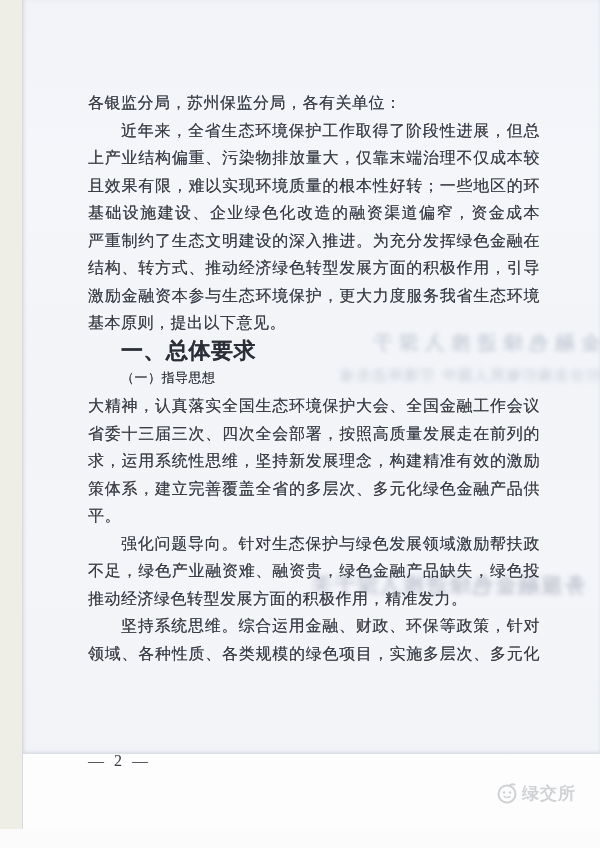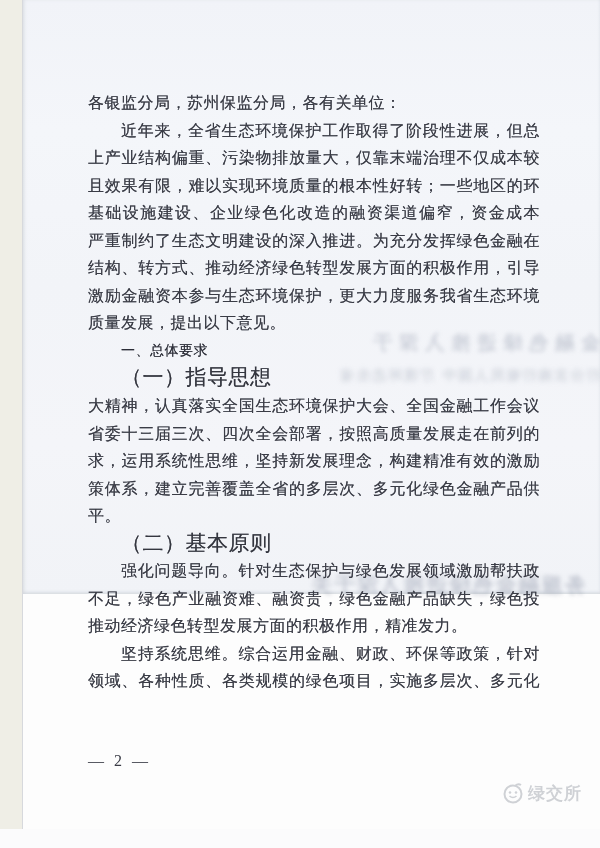--- a/index.html
+++ b/index.html
@@ -12,61 +12,61 @@
   
   .edge-strip{
     position:absolute;left:0;top:0;width:22px;height:829px;
     background:#efeee6;border-right:1px solid #d7d9dd;
   }
   .bottom-strip{
     position:absolute;left:0;top:829px;width:600px;height:19px;
     background:#fbfbfc;
   }
   .paper{
-    position:absolute;left:23px;top:0;width:577px;height:594px;
+    position:absolute;left:23px;top:0;width:577px;height:754px;
     background:linear-gradient(180deg,#f1f3f8 0%,#f4f6fa 22%,#f2f4f8 48%,#f4f5f9 75%,#f1f3f7 100%);
     box-shadow:inset 0 -2px 3px rgba(180,185,195,.35), inset 2px 0 3px rgba(200,203,210,.25);
   }
   
   .content{
     position:absolute;left:65px;top:89px;width:452px;
     color:#3a3c46;
     text-shadow:0 0 .6px rgba(58,60,70,.75);
   }
   .line{
     font-size:16px;line-height:27.55px;height:27.55px;
     white-space:nowrap;letter-spacing:.5px;
   }
   .line.j{
     white-space:normal;text-align:justify;text-align-last:justify;
     overflow:hidden;
   }
   .line.ind{padding-left:33px;}
   .line.ind.j{padding-left:33px;width:419px;}
-  .line.h1{font-weight:normal;font-size:14px;color:#2b2d37;font-family:"Liberation Sans","DejaVu Sans",sans-serif;}
-  .line.h2{color:#34363f;font-size:21px;}
+  .line.h1{font-weight:bold;font-size:22px;color:#2b2d37;font-family:"Liberation Sans","DejaVu Sans",sans-serif;}
+  .line.h2{color:#34363f;font-size:13px;}
   .footer{
     position:absolute;left:65px;top:752px;
     font-size:16px;color:#3a3c46;letter-spacing:3px;
   }
   
   .ghost{
     position:absolute;pointer-events:none;
     transform:scaleX(-1);
     filter:blur(2.2px);
     color:rgba(116,126,150,.30);
     font-weight:bold;
     font-family:"Liberation Sans","DejaVu Sans",sans-serif;
   }
   .ghost.g1{left:287px;top:326px;width:290px;font-size:19px;line-height:33px;letter-spacing:7px;}
   .ghost.g1 .row2{font-size:14px;letter-spacing:2px;filter:blur(1.5px);color:rgba(120,130,152,.26);}
   .ghost.g2{left:262px;top:570px;width:300px;font-size:21px;line-height:30px;letter-spacing:2px;color:rgba(108,118,142,.34);}
   
   .watermark{
-    position:absolute;right:18px;top:781px;
+    position:absolute;right:24px;top:781px;
     display:flex;align-items:center;gap:3px;
     color:#c7cacf;font-size:17px;font-weight:bold;
     font-family:"Liberation Sans","DejaVu Sans",sans-serif;
     opacity:.85;letter-spacing:1px;
   }
   .watermark svg{display:block;}
 </style>
 </head>
 <body>
 
@@ -95,39 +95,38 @@
         <div class="line j">且效果有限，难以实现环境质量的根本性好转；一些地区的环境</div>
 
         <div class="line j">基础设施建设、企业绿色化改造的融资渠道偏窄，资金成本高，</div>
 
         <div class="line j">严重制约了生态文明建设的深入推进。为充分发挥绿色金融在调</div>
 
         <div class="line j">结构、转方式、推动经济绿色转型发展方面的积极作用，引导和</div>
 
         <div class="line j">激励金融资本参与生态环境保护，更大力度服务我省生态环境高</div>
 
-        <div class="line">质量发展，提出以下意见。</div>
+        <div class="line">基本原则，提出以下意见。</div>
 
         <div class="line h1 ind">一、总体要求</div>
 
         <div class="line h2 ind">（一）指导思想</div>
 
 
         <div class="line j">大精神，认真落实全国生态环境保护大会、全国金融工作会议和</div>
 
         <div class="line j">省委十三届三次、四次全会部署，按照高质量发展走在前列的要</div>
 
         <div class="line j">求，运用系统性思维，坚持新发展理念，构建精准有效的激励政</div>
 
         <div class="line j">策体系，建立完善覆盖全省的多层次、多元化绿色金融产品供给</div>
 
 
         <div class="line">平。</div>
 
-        <div class="line h2 ind">（二）基本原则</div>
 
         <div class="line ind j">强化问题导向。针对生态保护与绿色发展领域激励帮扶政策</div>
 
         <div class="line j">不足，绿色产业融资难、融资贵，绿色金融产品缺失，绿色投融</div>
 
         <div class="line">推动经济绿色转型发展方面的积极作用，精准发力。</div>
 
         <div class="line ind j">坚持系统思维。综合运用金融、财政、环保等政策，针对各</div>
 
         <div class="line j">领域、各种性质、各类规模的绿色项目，实施多层次、多元化的</div>

